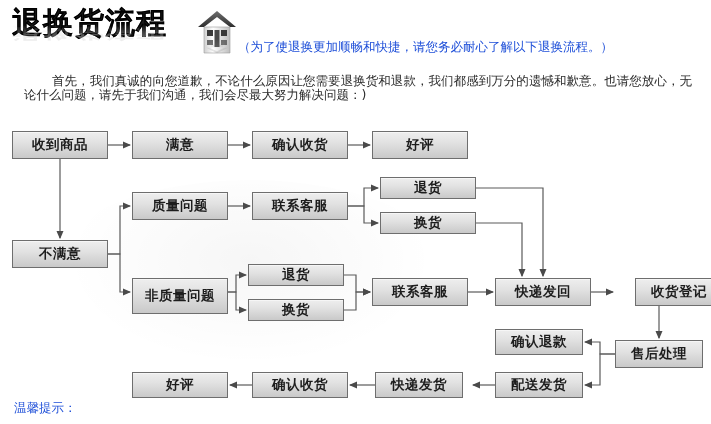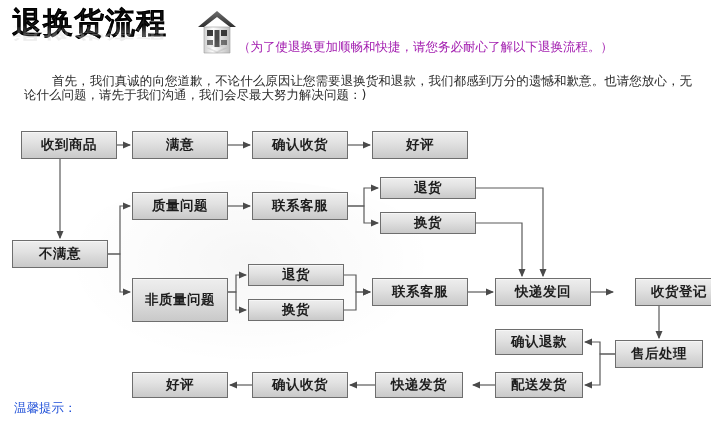--- a/index.html
+++ b/index.html
@@ -29,21 +29,21 @@
     mask-image:linear-gradient(to top,rgba(0,0,0,0) 5%,rgba(0,0,0,.55) 100%);
   }
   .house{position:absolute;left:197px;top:9px;width:40px;height:45px;}
   .house-refl{position:absolute;left:197px;top:54px;width:40px;height:26px;
     transform:scaleY(-0.6);transform-origin:top left;opacity:.30;
     -webkit-mask-image:linear-gradient(to top,rgba(0,0,0,0) 0%,rgba(0,0,0,.8) 100%);
     mask-image:linear-gradient(to top,rgba(0,0,0,0) 0%,rgba(0,0,0,.8) 100%);}
 
   .subtitle{
     position:absolute;left:238px;top:39px;
-    font-size:12.5px;color:#a21caf;white-space:nowrap;
+    font-size:12.5px;color:#1d4ed8;white-space:nowrap;
   }
 
   .para{
     position:absolute;left:24px;top:74px;width:668px;
     font-size:12.5px;color:#2b2b2b;line-height:14px;text-align:justify;
     text-indent:28px;
   }
 
   
   .box{
@@ -153,21 +153,21 @@
 
       <path d="M615,354 L600,354 L600,342 L585,342"></path>
       <path d="M615,354 L600,354 L600,385 L585,385"></path>
 
       <path d="M495,385 L473,385"></path>
       <path d="M375,385 L350,385"></path>
       <path d="M252,385 L230,385"></path>
     </g>
   </svg>
 
-  <div class="box" style="left:12px;top:131px;width:96px;height:28px;margin-left:9px;">
+  <div class="box" style="left:12px;top:131px;width:96px;height:28px;">
     <span>收到商品</span>
   </div>
   <div class="box" style="left:132px;top:131px;width:96px;height:28px;">
     <span>满意</span>
   </div>
   <div class="box" style="left:252px;top:131px;width:96px;height:28px;">
     <span>确认收货</span>
   </div>
   <div class="box" style="left:372px;top:131px;width:96px;height:28px;">
     <span>好评</span>
@@ -182,21 +182,21 @@
   <div class="box" style="left:380px;top:177px;width:96px;height:22px;">
     <span>退货</span>
   </div>
   <div class="box" style="left:380px;top:212px;width:96px;height:22px;">
     <span>换货</span>
   </div>
 
   <div class="box" style="left:12px;top:240px;width:96px;height:28px;">
     <span>不满意</span>
   </div>
-  <div class="box" style="left:132px;top:278px;width:96px;height:44px;">
+  <div class="box" style="left:132px;top:278px;width:96px;height:36px;">
     <span>非质量问题</span>
   </div>
   <div class="box" style="left:248px;top:264px;width:96px;height:22px;">
     <span>退货</span>
   </div>
   <div class="box" style="left:248px;top:299px;width:96px;height:22px;">
     <span>换货</span>
   </div>
   <div class="box" style="left:372px;top:278px;width:96px;height:28px;">
     <span>联系客服</span>

